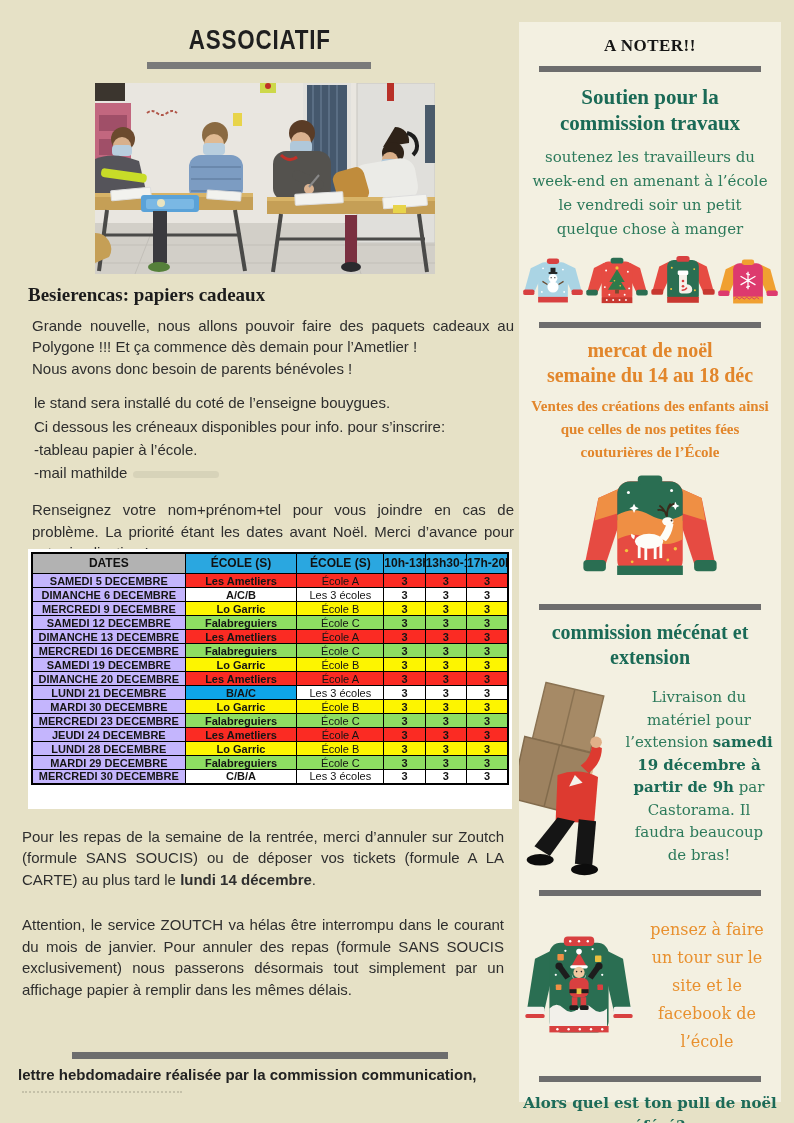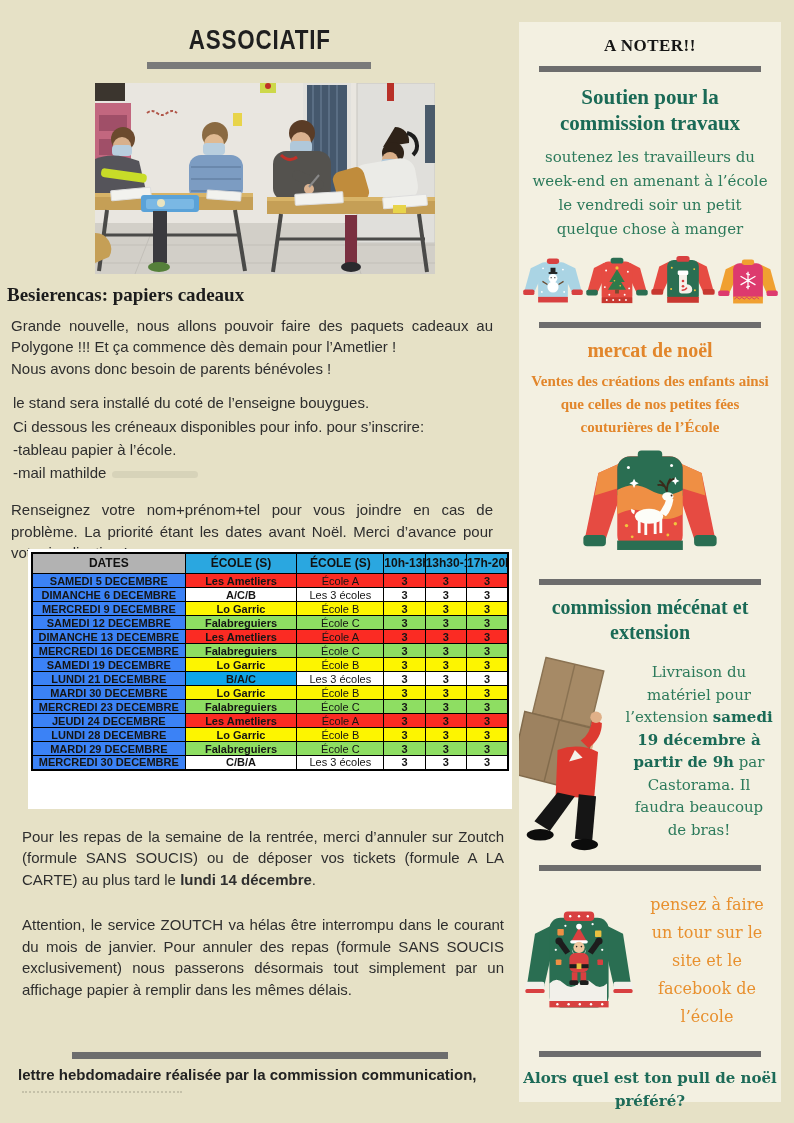--- a/index.html
+++ b/index.html
@@ -12,37 +12,37 @@
   #page{position:relative;width:794px;height:1123px;background:var(--bg);overflow:hidden;}
 
   
   .title-wrap{position:absolute;top:24px;left:0;width:519px;text-align:center;}
   #assoc-title{display:inline-block;font-family:"Liberation Sans",sans-serif;font-weight:800;
     font-size:28px;letter-spacing:1px;color:var(--ink);transform:scaleX(.8);}
   .title-rule{position:absolute;top:62px;left:147px;width:224px;height:7px;background:#7a7a7a;}
 
   #photo{position:absolute;top:83px;left:95px;width:340px;height:191px;background:#e9e6e0;}
 
-  #gift{position:absolute;top:284px;left:7px;width:486px;color:var(--body);}
+  #gift{position:absolute;top:284px;left:28px;width:486px;color:var(--body);}
   .serif-h{font-family:"Liberation Serif",serif;font-weight:700;font-size:19px;color:#1c1c1c;}
   #gift p, #cantine p{font-size:15px;line-height:1.43;text-align:justify;margin:9px 0 0 4px;}
   #gift .lines{margin:12px 0 15px 6px;text-align:left;}
   #gift .lines div{font-size:15px;line-height:1.55;text-align:left;}
   .smudge{display:inline-block;width:86px;height:7px;margin-left:6px;border-radius:4px;
     background:rgba(90,90,80,.10);}
 
   #table-box{position:absolute;top:549px;left:28px;width:484px;height:260px;background:#fff;padding:3px;}
   #signup-table{width:478px;border-collapse:collapse;border:2px solid #000;table-layout:fixed;}
   #signup-table th,#signup-table td{border:1px solid #000;text-align:center;overflow:hidden;white-space:nowrap;}
   #signup-table th{font-size:12px;line-height:1.1;font-weight:700;padding:3px 0;color:#111;}
   th.h-date{background:#b2b2b2;width:148px;}
   th.h-blue{background:#2aa7e0;}
   th.w-group{width:108px;} th.w-ecole{width:84px;} th.w-slot{width:40px;white-space:normal;}
   #signup-table td{height:14px;font-size:11px;color:#141414;padding:0;}
-  td.c-date{background:#3b82f6;text-align:left;padding-left:3px;font-weight:700;font-size:9.5px;}
+  td.c-date{background:#c4b5fd;text-align:left;padding-left:3px;font-weight:700;font-size:9.5px;}
   td.c-group{font-weight:700;font-size:10px;}
   td.c-ecole{font-weight:400;font-size:11.5px;}
   td.c-slot{font-weight:700;font-size:11.5px;}
 
   #cantine{position:absolute;top:817px;left:18px;width:486px;color:var(--body);}
   #cantine .gap{margin-top:24px;}
   .bold{font-weight:700;}
   #left-divider{position:absolute;top:1052px;left:72px;width:376px;height:7px;background:var(--divider);}
   #footer-note{position:absolute;top:1066px;left:18px;width:486px;font-weight:700;font-size:15px;color:#222;}
   #footer-faded{position:absolute;top:1091px;left:22px;width:160px;height:4px;
@@ -251,20 +251,28 @@
           </tr>
           <tr>
             <td class="c-date">SAMEDI 19 DECEMBRE</td>
             <td class="c-group" style="background: rgb(253, 245, 0);">Lo Garric</td>
             <td class="c-ecole" style="background: rgb(253, 245, 0);">École B</td>
             <td class="c-slot" style="background: rgb(253, 245, 0);">3</td>
             <td class="c-slot" style="background: rgb(253, 245, 0);">3</td>
             <td class="c-slot" style="background: rgb(253, 245, 0);">3</td>
           </tr>
           <tr>
+            <td class="c-date">DIMANCHE 20 DECEMBRE</td>
+            <td class="c-group" style="background: rgb(251, 43, 35);">Les Ametliers</td>
+            <td class="c-ecole" style="background: rgb(251, 43, 35);">École A</td>
+            <td class="c-slot" style="background: rgb(251, 43, 35);">3</td>
+            <td class="c-slot" style="background: rgb(251, 43, 35);">3</td>
+            <td class="c-slot" style="background: rgb(251, 43, 35);">3</td>
+          </tr>
+          <tr>
             <td class="c-date">LUNDI 21 DECEMBRE</td>
             <td class="c-group" style="background: #0ea5e9;">B/A/C</td>
             <td class="c-ecole" style="background: rgb(255, 255, 255);">Les 3 écoles</td>
             <td class="c-slot" style="background: rgb(255, 255, 255);">3</td>
             <td class="c-slot" style="background: rgb(255, 255, 255);">3</td>
             <td class="c-slot" style="background: rgb(255, 255, 255);">3</td>
           </tr>
           <tr>
             <td class="c-date">MARDI 30 DECEMBRE</td>
             <td class="c-group" style="background: rgb(253, 245, 0);">Lo Garric</td>
@@ -419,20 +427,21 @@
             <line x1="47" y1="51" x2="53" y2="49"></line>
         </g>
         <circle cx="50" cy="40" r="2" fill="#fff"></circle>
       </svg>
     </div>
 
     <div class="sb-rule"></div>
 
     <div class="sb-h orange" id="mercat-h">
       <div>mercat de noël</div>
+      <div>semaine du 14 au 18 déc</div>
     </div>
     <div id="mercat-text">Ventes des créations des enfants ainsi que celles de nos petites fées couturières de l’École</div>
 
     <div id="reindeer-wrap">
       <svg width="168" height="122" viewBox="0 0 170 130">
         <defs>
             <clipPath id="rbody">
               <rect x="50" y="14" width="70" height="98" rx="14"></rect>
             </clipPath>
           </defs>

